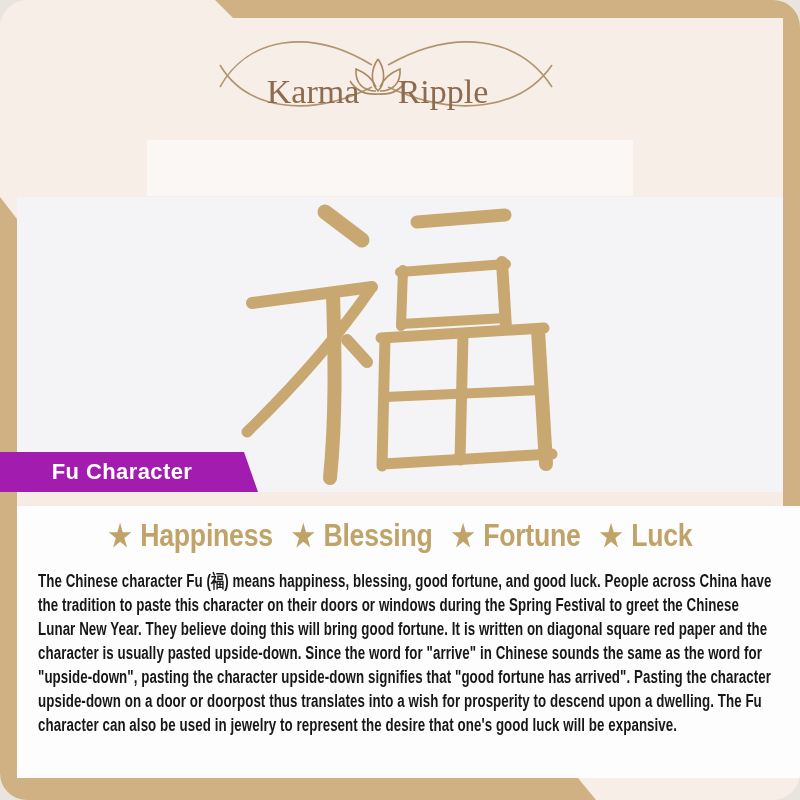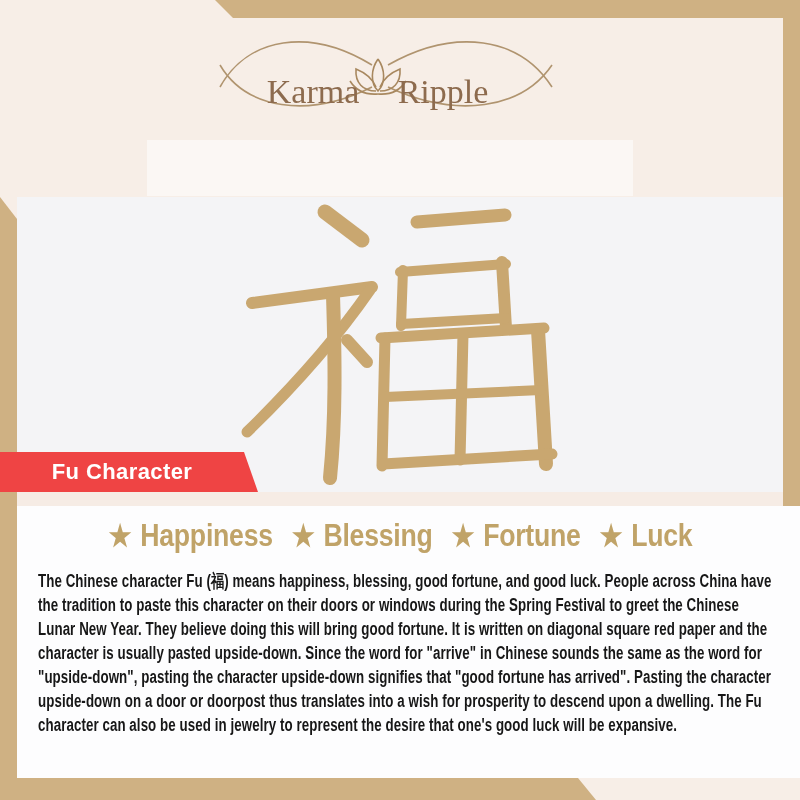--- a/index.html
+++ b/index.html
@@ -1,19 +1,20 @@
 <!DOCTYPE html>
 <html><head>
 <meta charset="utf-8">
 <style>
   html,body{margin:0;padding:0;background:#e9e4de;}
   .canvas{
     position:relative;width:800px;height:800px;overflow:hidden;
     background:#f7eee7;
     font-family:"Liberation Sans",sans-serif;
+    border-radius:27px;
   }
   
   .ribbon{position:absolute;background:#cfb183;}
   .ribbon-top{left:0;top:0;width:800px;height:18px;
     clip-path:polygon(215px 0,800px 0,800px 18px,233px 18px);}
   .ribbon-right{left:783px;top:0;width:17px;height:506px;}
   .ribbon-left{left:0;top:197px;width:17px;height:603px;
     clip-path:polygon(0 0,17px 22px,17px 603px,0 603px);}
   .ribbon-bottom{left:0;top:778px;width:800px;height:22px;
     clip-path:polygon(0 0,578px 0,596px 22px,0 22px);}
@@ -31,21 +32,21 @@
     position:absolute;left:0;top:139px;width:800px;height:58px;
     text-align:center;line-height:58px;color:#bda169;
     font-size:46px;font-weight:700;
   }
   .page-title .squeeze{display:inline-block;transform:scaleX(.82);transform-origin:center;letter-spacing:-0.5px;white-space:nowrap;}
   
   .fu{position:absolute;left:238px;top:198px;width:330px;height:288px;}
   .fu path{stroke:#c9a770;fill:none;stroke-linecap:round;stroke-linejoin:round;}
   
   .badge{
-    position:absolute;left:0;top:452px;width:258px;height:40px;background:#ef4444;
+    position:absolute;left:0;top:452px;width:258px;height:40px;background:#a21caf;
     clip-path:polygon(0 0,244px 0,258px 40px,0 40px);
   }
   .badge-label{
     position:absolute;left:0;top:0;width:244px;height:40px;line-height:40px;
     text-align:center;color:#ffffff;font-size:22px;font-weight:700;letter-spacing:.4px;
   }
   
   .traits{
     position:absolute;left:0;top:514px;width:800px;height:44px;
     display:flex;justify-content:center;align-items:center;gap:0;

